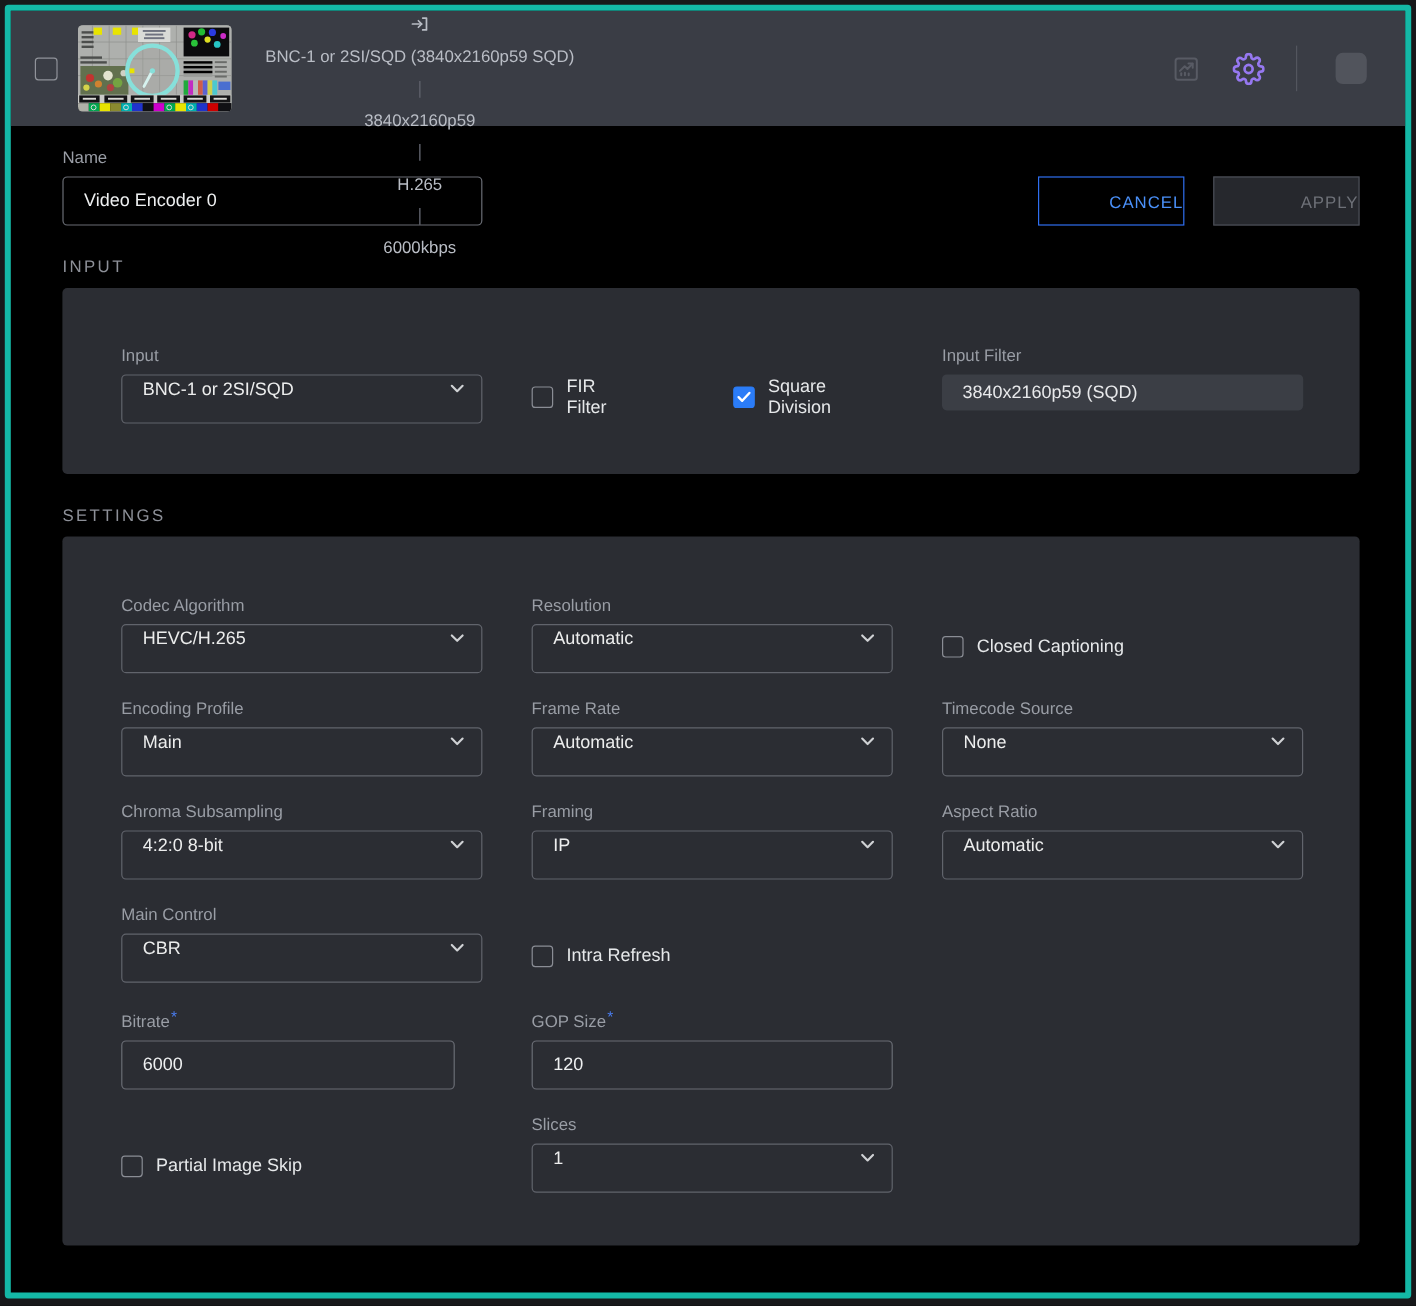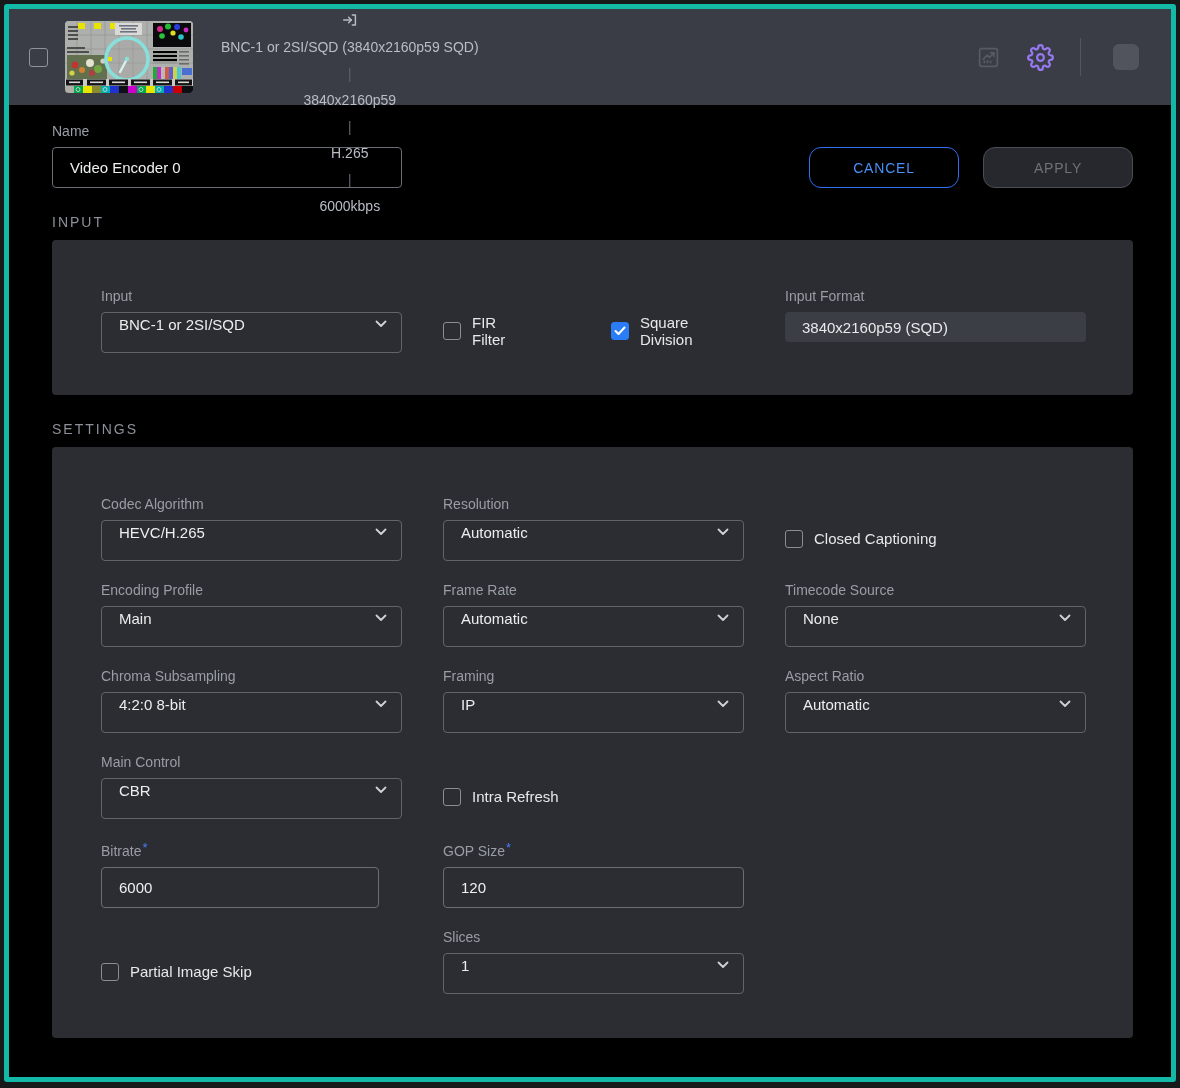--- a/index.html
+++ b/index.html
@@ -35,22 +35,22 @@
   .content { padding:18px 38px 0 43px; }
   .lbl { color:#999da5; font-size:14px; display:block; margin-bottom:8px; }
   .req { color:#4a7df0; font-size:13px; vertical-align:4px; margin-left:1px; }
   .name-row { display:flex; align-items:flex-end; }
   .text-input {
     width:350px; height:41px; background:transparent; border:1px solid #6a6d75; border-radius:4px;
     color:#eef0f1; font-size:15px; padding:0 17px; font-family:"Liberation Sans", sans-serif; outline:none;
   }
   .btns { margin-left:auto; display:flex; gap:24px; }
   .btn {
-    width:150px; height:41px; border-radius:12px; font-size:14px; letter-spacing:.8px;
-    background:transparent; cursor:pointer; font-family:"Liberation Sans", sans-serif;
+    width:122px; height:41px; border-radius:0; font-size:14px; letter-spacing:.8px;
+    background:transparent; cursor:pointer; font-family:"Liberation Sans", sans-serif;text-align:right;
   }
   .btn-cancel { border:1px solid #2f6ff0; color:#4a90f8; }
   .btn-apply  { border:1px solid #4a4d55; color:#6e7178; background:#26282d; cursor:default; }
   .section-title {
     color:#8d9098; font-size:14px; letter-spacing:2px; margin:26px 0 10px 0; display:block;
   }
   .card { background:#2b2d33; border-radius:4px; padding:48px 0 42px 49px; }
   .card.settings { padding:49px 0 44px 49px; }
   .grid-row { display:grid; grid-template-columns:301px 301px 301px; column-gap:41px; margin-bottom:21px; }
   .grid-row:last-child { margin-bottom:0; }
@@ -296,21 +296,21 @@
               <span class="checkbox checked">
                 <svg width="12" height="10" viewBox="0 0 12 10" fill="none" stroke="#fff" stroke-width="2" stroke-linecap="round" stroke-linejoin="round">
                     <polyline points="1.5,5 4.5,8 10.5,1.5"></polyline>
                   </svg>
               </span>
               <span class="cb-label">Square Division</span>
             </span>
           </div>
         </div>
         <div>
-          <label class="lbl">Input Format</label>
+          <label class="lbl">Input Filter</label>
           <div class="readonly-box">3840x2160p59 (SQD)</div>
         </div>
       </div>
     </div>
 
     <span class="section-title">SETTINGS</span>
     <div class="card settings">
 
       <div class="grid-row">
         <div>

